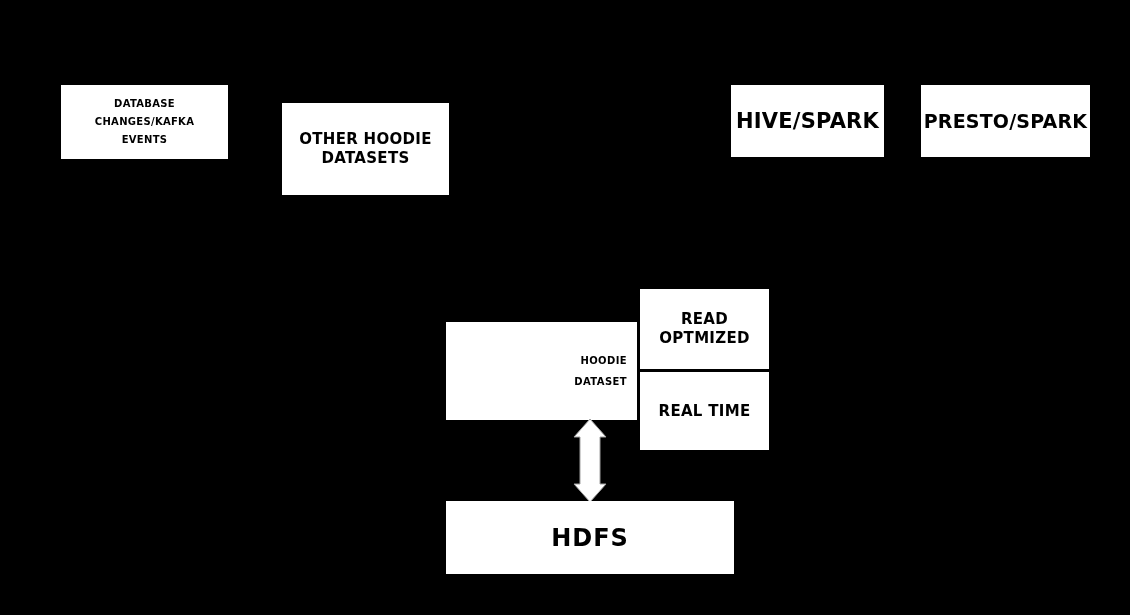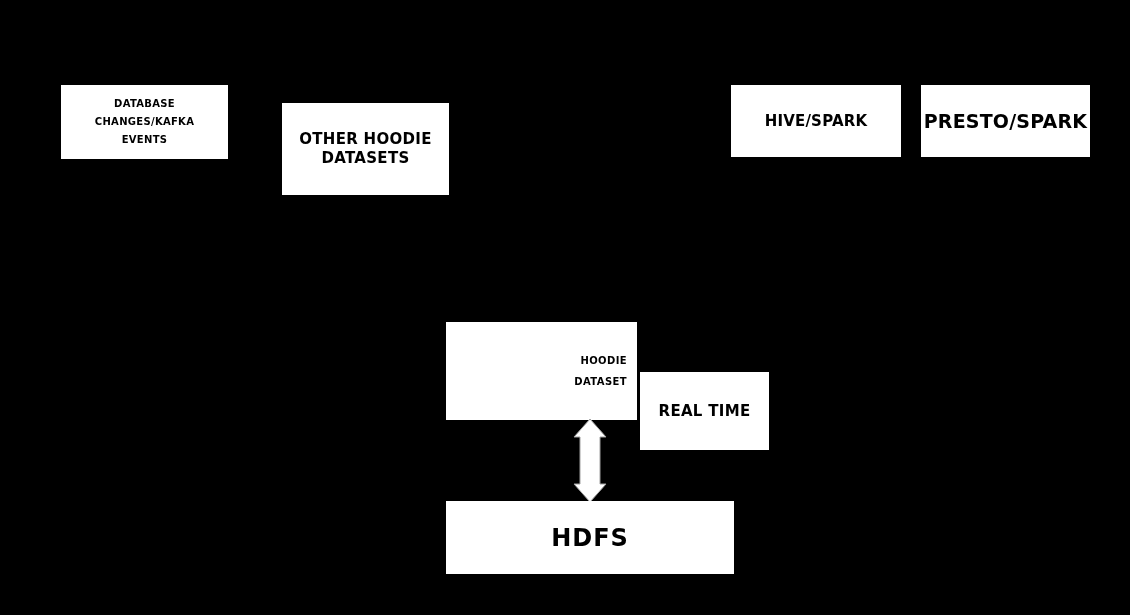--- a/index.html
+++ b/index.html
@@ -27,21 +27,21 @@
     font-weight: bold;
     box-sizing: border-box;
   }
   .box span { display: block; }
 
   
   .box-db     { left: 61px;  top: 85px; width: 167px; height: 74px; font-size: 10px; line-height: 18px; letter-spacing: 0.3px; }
   .box-other  { left: 282px; top: 103px; width: 167px; height: 92px; font-size: 15px; line-height: 19px; letter-spacing: 0.3px; }
 
   
-  .box-hive   { left: 731px; top: 85px; width: 170px; height: 72px; font-size: 15px; letter-spacing: 0.2px; text-align: right; }
+  .box-hive   { left: 731px; top: 85px; width: 153px; height: 72px; font-size: 21px; letter-spacing: 0.2px; text-align: right; }
   .box-presto { left: 921px; top: 85px; width: 169px; height: 72px; font-size: 19px; letter-spacing: 0.2px; }
 
   
   .box-hoodie {
     left: 446px; top: 322px; width: 191px; height: 98px;
     font-size: 10px; line-height: 21px; letter-spacing: 0.4px;
     align-items: flex-end;
     padding-right: 10px;
     justify-content: center;
     text-align: right;
@@ -82,20 +82,24 @@
 
   <div class="box box-presto">
     <span>PRESTO/SPARK</span>
   </div>
 
   <div class="box box-hoodie">
     <span>HOODIE</span>
     <span>DATASET</span>
   </div>
 
+  <div class="box box-read">
+    <span>READ</span>
+    <span>OPTMIZED</span>
+  </div>
 
   <div class="box box-real">
     <span>REAL TIME</span>
   </div>
 
   <div class="arrow-wrap">
     <svg width="36" height="83" viewBox="0 0 36 83" xmlns="http://www.w3.org/2000/svg">
       <polygon points="18,0 34,18 28,18 28,65 34,65 18,83 2,65 8,65 8,18 2,18" fill="#ffffff" stroke="#a0a0a0" stroke-width="1"></polygon>
     </svg>
   </div>

